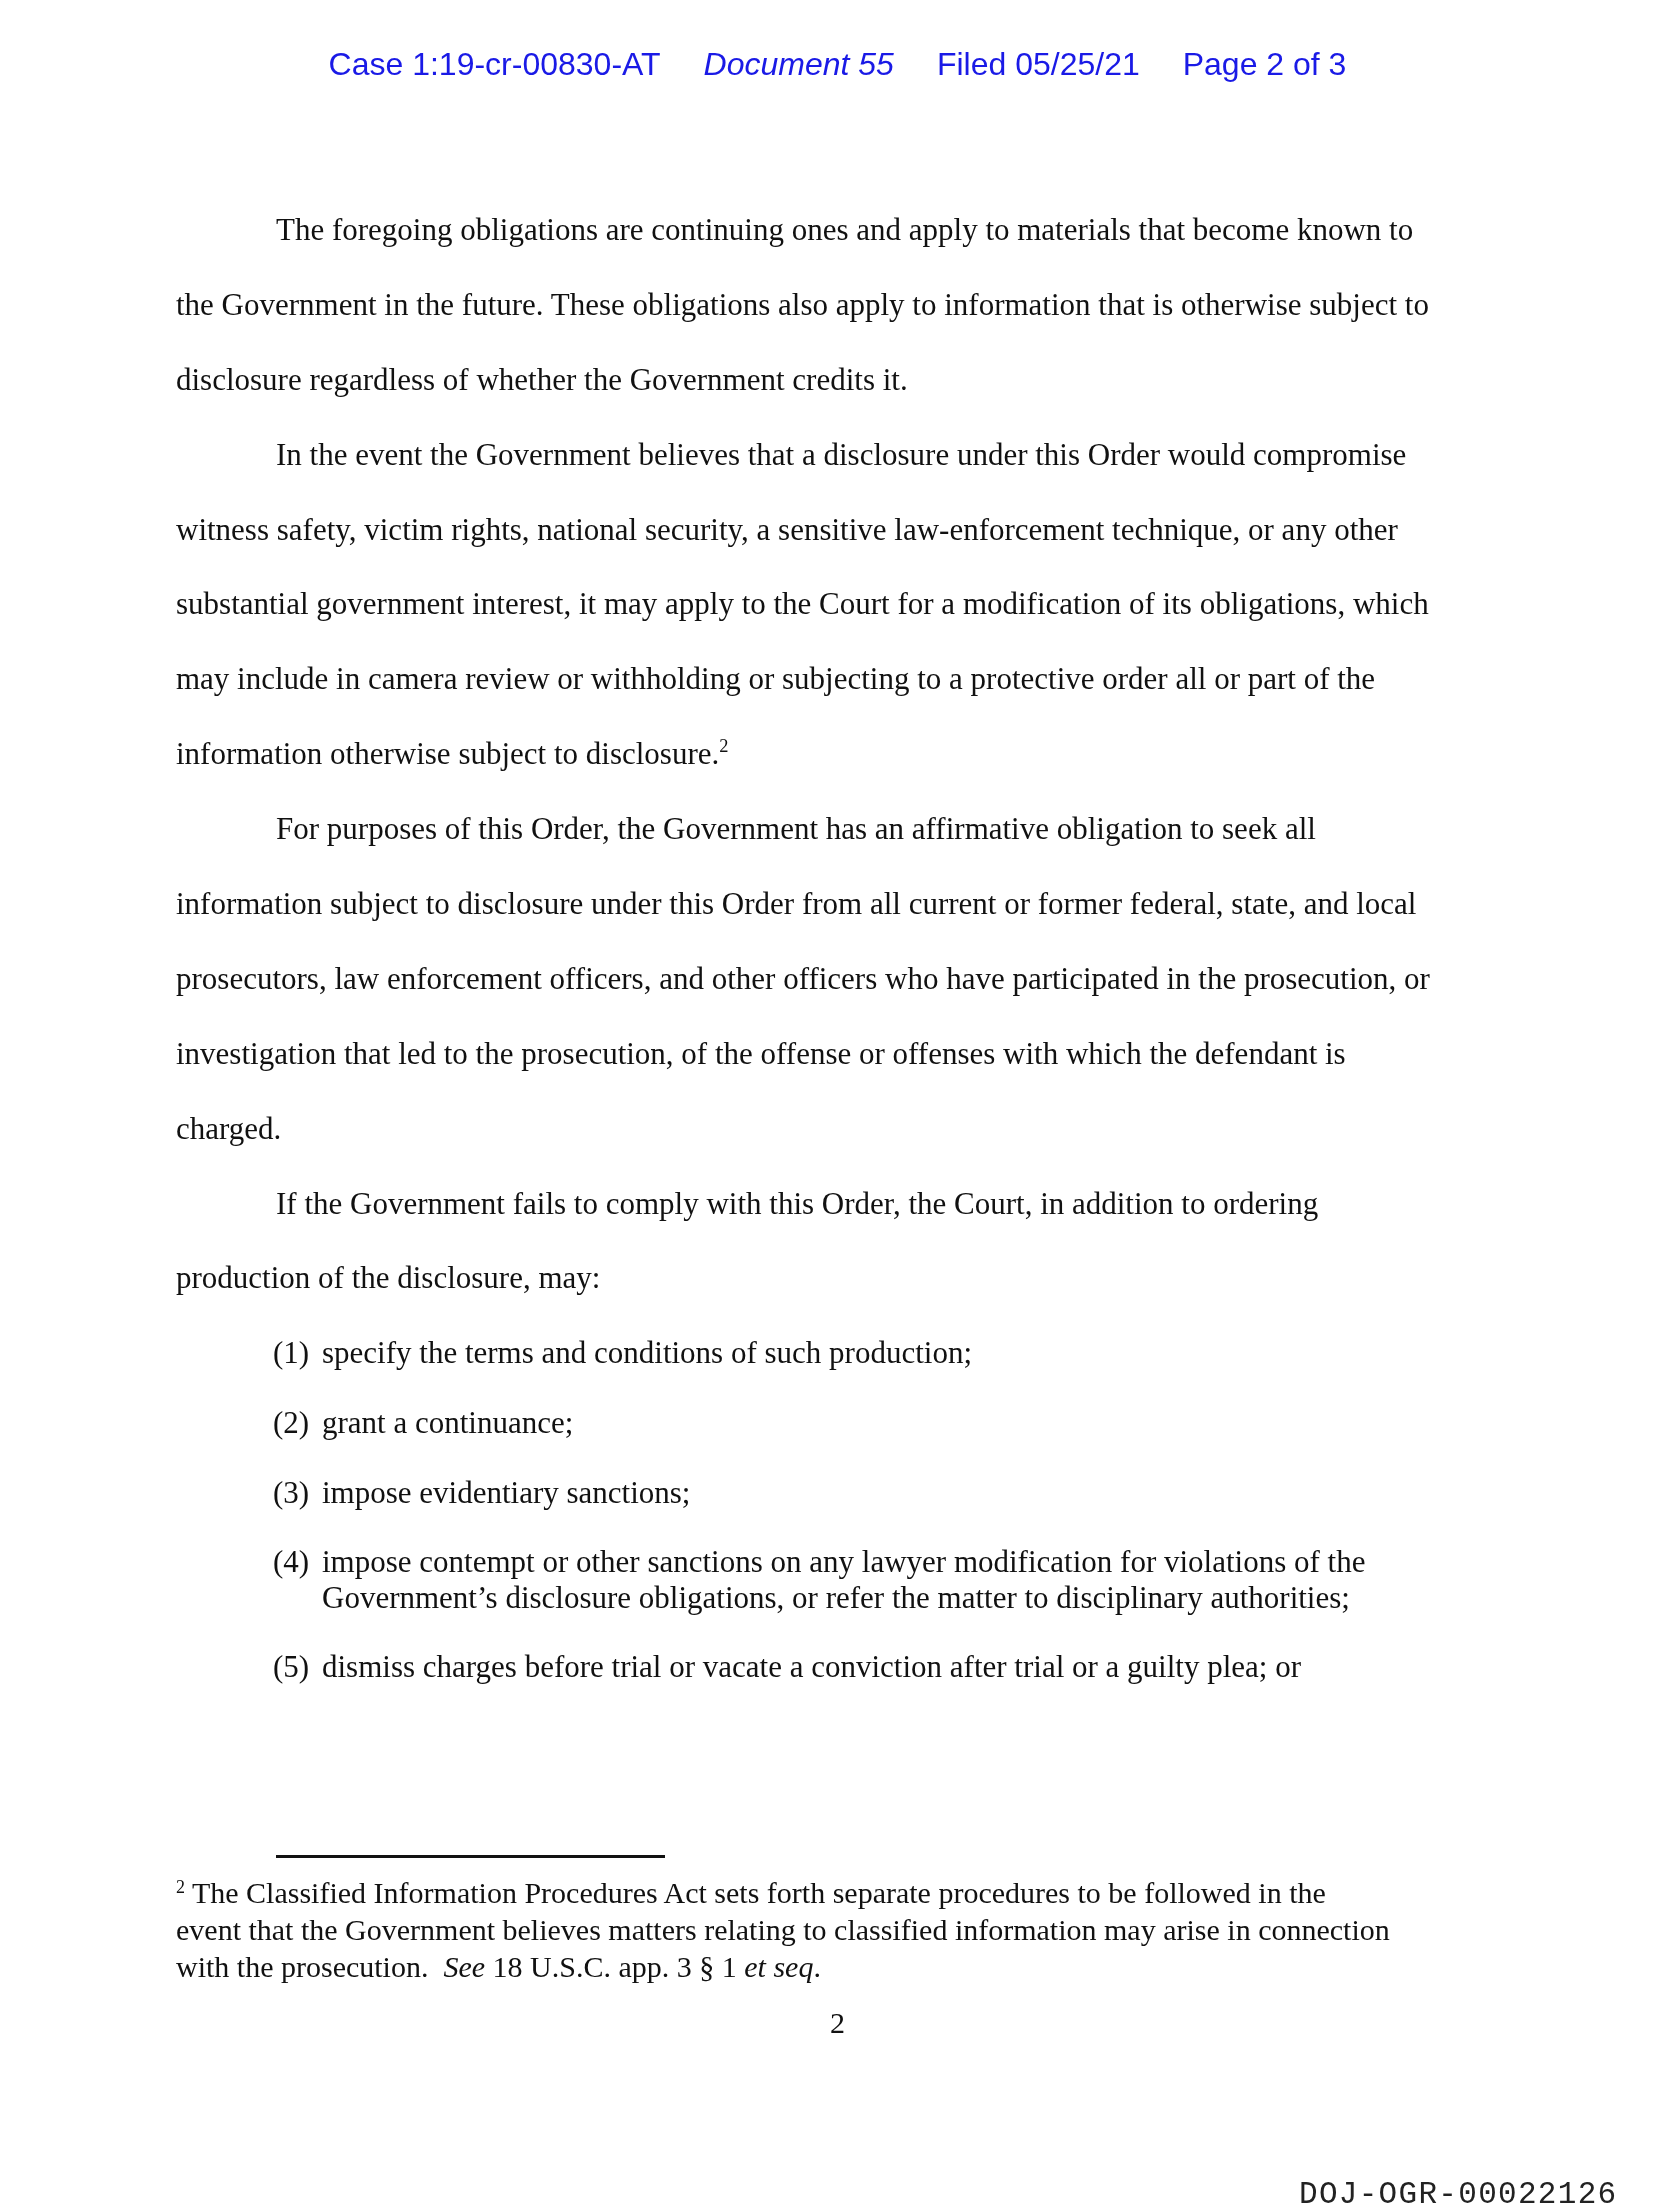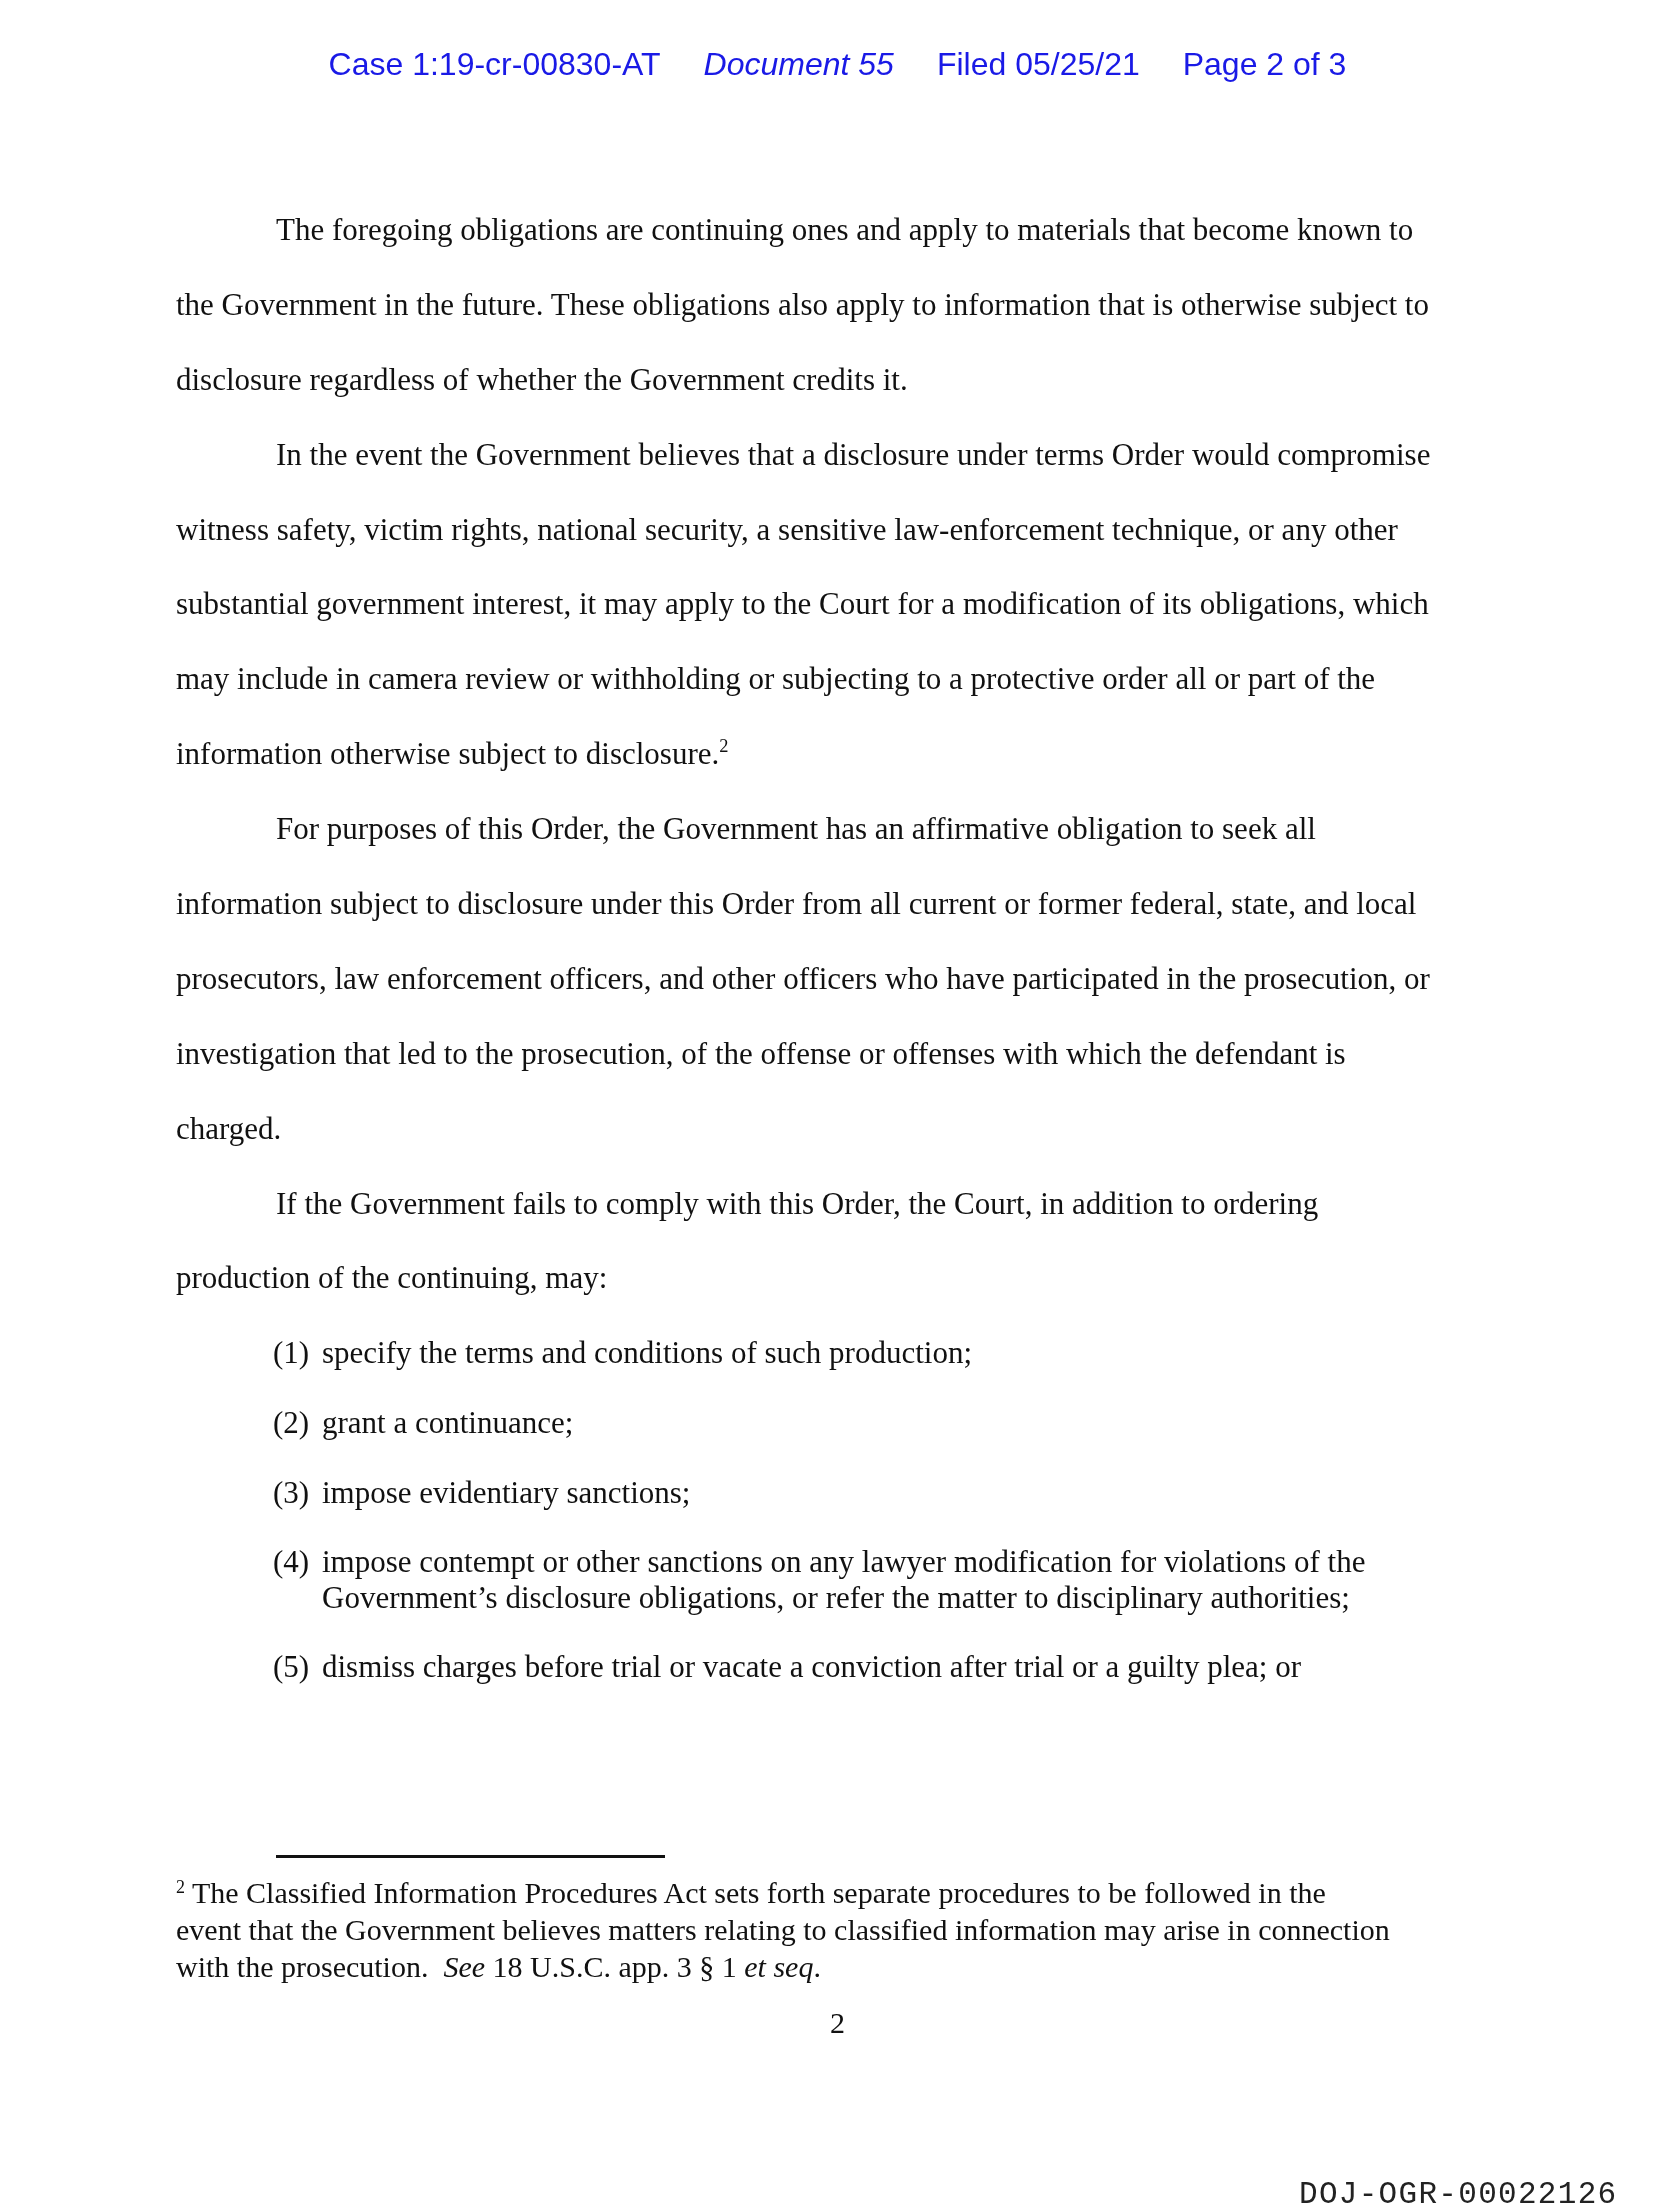--- a/index.html
+++ b/index.html
@@ -53,34 +53,34 @@
     <span class="h-filed">Filed 05/25/21</span>
     <span class="h-page">Page 2 of 3</span>
   </div>
 
   <div class="body-text">
 
     <div class="line indent" style="top:0px">The foregoing obligations are continuing ones and apply to materials that become known to</div>
     <div class="line" style="top:75px">the Government in the future.  These obligations also apply to information that is otherwise subject to</div>
     <div class="line" style="top:150px">disclosure regardless of whether the Government credits it.</div>
 
-    <div class="line indent" style="top:225px">In the event the Government believes that a disclosure under terms Order would compromise</div>
+    <div class="line indent" style="top:225px">In the event the Government believes that a disclosure under this Order would compromise</div>
     <div class="line" style="top:300px">witness safety, victim rights, national security, a sensitive law-enforcement technique, or any other</div>
     <div class="line" style="top:374px">substantial government interest, it may apply to the Court for a modification of its obligations, which</div>
     <div class="line" style="top:449px">may include in camera review or withholding or subjecting to a protective order all or part of the</div>
     <div class="line" style="top:524px"><span>information otherwise subject to disclosure.</span><sup>2</sup></div>
 
     <div class="line indent" style="top:599px">For purposes of this Order, the Government has an affirmative obligation to seek all</div>
     <div class="line" style="top:674px">information subject to disclosure under this Order from all current or former federal, state, and local</div>
     <div class="line" style="top:749px">prosecutors, law enforcement officers, and other officers who have participated in the prosecution, or</div>
     <div class="line" style="top:824px">investigation that led to the prosecution, of the offense or offenses with which the defendant is</div>
     <div class="line" style="top:899px">charged.</div>
 
     <div class="line indent" style="top:974px">If the Government fails to comply with this Order, the Court, in addition to ordering</div>
-    <div class="line" style="top:1048px">production of the continuing, may:</div>
+    <div class="line" style="top:1048px">production of the disclosure, may:</div>
 
     <div>
       <div>
         <span class="li-num" style="top:1123px">(1)</span>
         <span class="li-text" style="top:1123px">specify the terms and conditions of such production;</span>
       </div>
       <div>
         <span class="li-num" style="top:1193px">(2)</span>
         <span class="li-text" style="top:1193px">grant a continuance;</span>
       </div>

